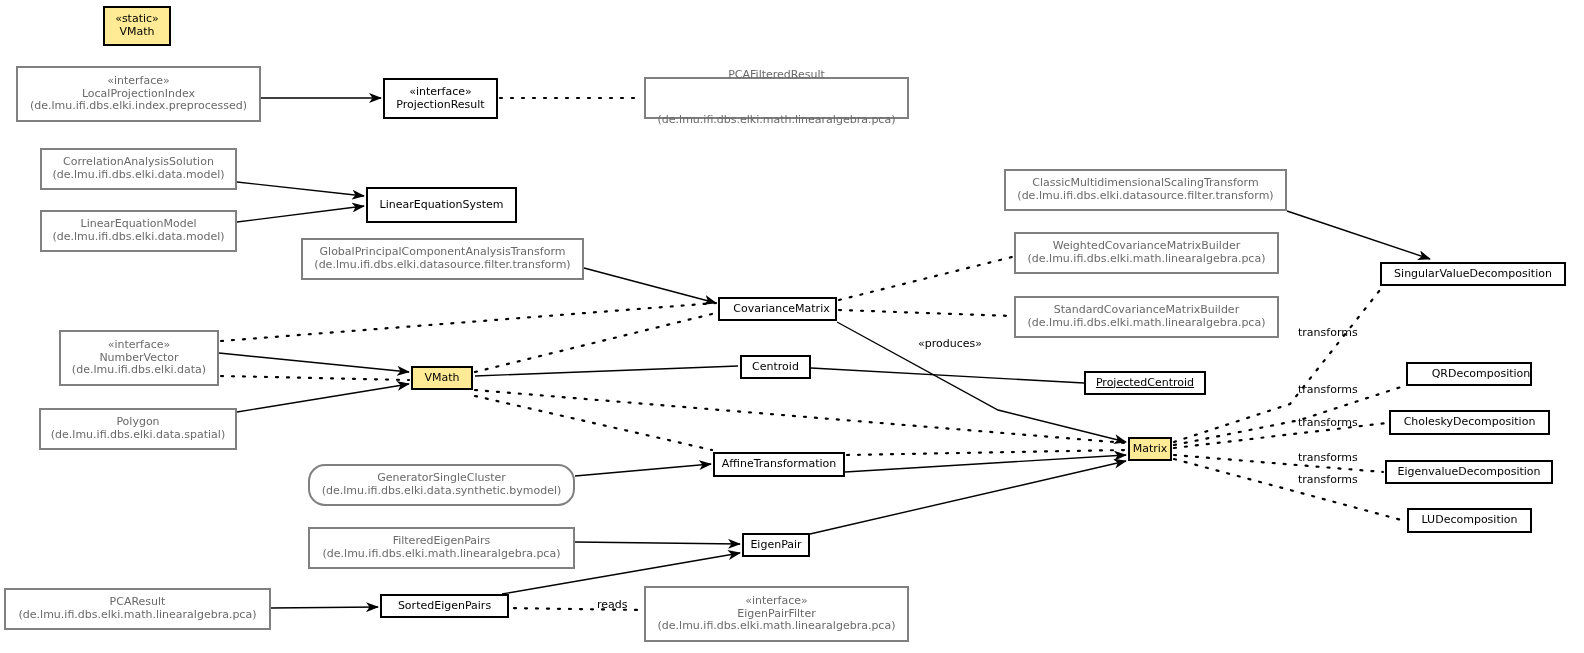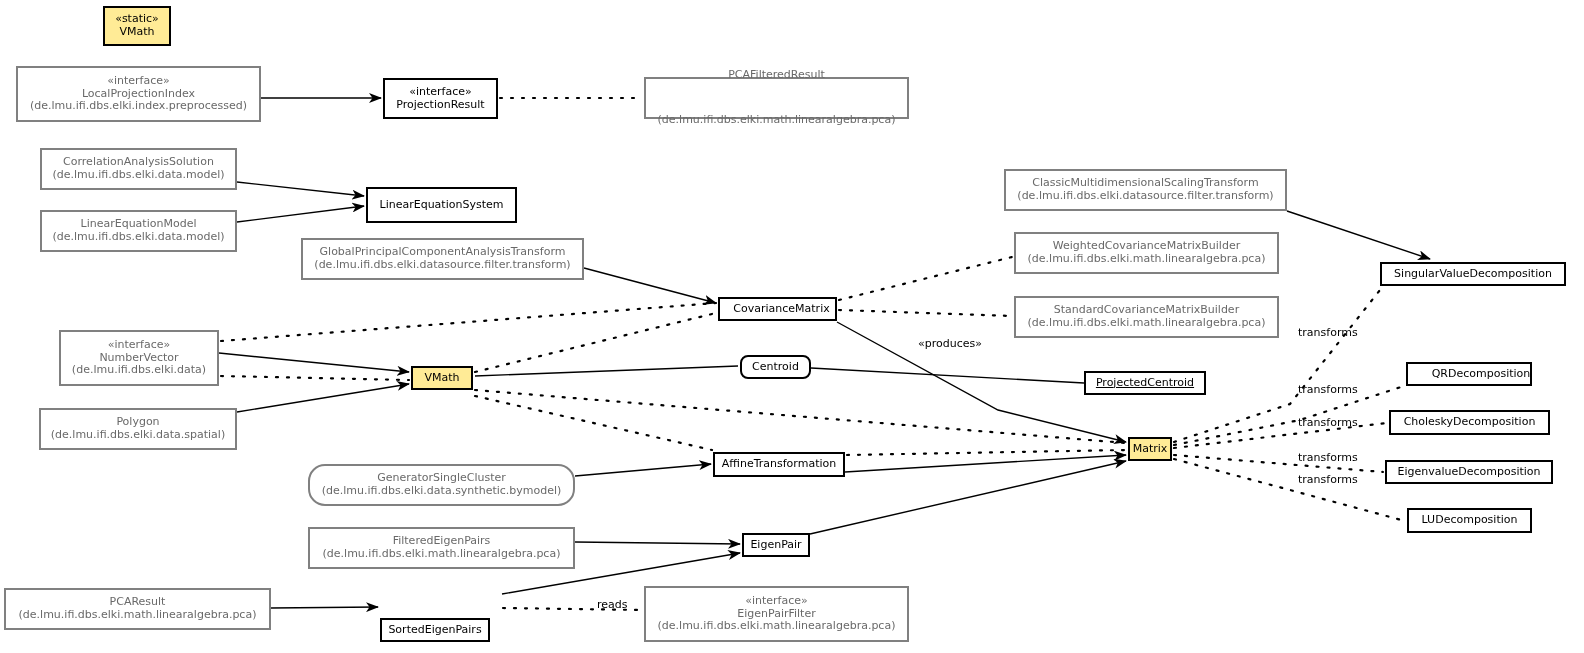--- a/index.html
+++ b/index.html
@@ -190,21 +190,21 @@
         <span class="node-name">NumberVector</span>
         <span class="node-package">(de.lmu.ifi.dbs.elki.data)</span>
       </div>
       <div class="uml-node external" style="left: 39px; top: 408px; width: 198px; height: 42px; font-size: 11px;">
         <span class="node-name">Polygon</span>
         <span class="node-package">(de.lmu.ifi.dbs.elki.data.spatial)</span>
       </div>
       <div class="uml-node highlight" style="left: 411px; top: 366px; width: 62px; height: 24px; font-size: 11px;">
         <span class="node-name">VMath</span>
       </div>
-      <div class="uml-node focus" style="left: 740px; top: 355px; width: 71px; height: 24px; font-size: 11px; border-radius: 8px;">
+      <div class="uml-node focus" style="left: 740px; top: 355px; width: 71px; height: 24px; font-size: 11px;">
         <span class="node-name">Centroid</span>
       </div>
       <div class="uml-node focus" style="left: 1084px; top: 371px; width: 122px; height: 24px; font-size: 11px; text-decoration: underline;">
         <span class="node-name">ProjectedCentroid</span>
       </div>
       <div class="uml-node highlight" style="left: 1128px; top: 437px; width: 44px; height: 24px; font-size: 11px;">
         <span class="node-name">Matrix</span>
       </div>
       <div class="uml-node focus" style="left: 713px; top: 452px; width: 132px; height: 25px; font-size: 11px;">
         <span class="node-name">AffineTransformation</span>
@@ -217,21 +217,21 @@
         <span class="node-name">FilteredEigenPairs</span>
         <span class="node-package">(de.lmu.ifi.dbs.elki.math.linearalgebra.pca)</span>
       </div>
       <div class="uml-node focus" style="left: 742px; top: 533px; width: 68px; height: 24px; font-size: 11px;">
         <span class="node-name">EigenPair</span>
       </div>
       <div class="uml-node external" style="left: 4px; top: 588px; width: 267px; height: 42px; font-size: 11px;">
         <span class="node-name">PCAResult</span>
         <span class="node-package">(de.lmu.ifi.dbs.elki.math.linearalgebra.pca)</span>
       </div>
-      <div class="uml-node focus" style="left: 380px; top: 594px; width: 110px; height: 24px; font-size: 11px; margin-top: 24px;">
+      <div class="uml-node focus" style="left: 380px; top: 594px; width: 129px; height: 24px; font-size: 11px;">
         <span class="node-name">SortedEigenPairs</span>
       </div>
       <div class="uml-node external" style="left: 644px; top: 586px; width: 265px; height: 56px; font-size: 11px;">
         <span class="node-stereotype">«interface»</span>
         <span class="node-name">EigenPairFilter</span>
         <span class="node-package">(de.lmu.ifi.dbs.elki.math.linearalgebra.pca)</span>
       </div>
       <div class="uml-node focus" style="left: 1380px; top: 262px; width: 186px; height: 24px; font-size: 11px;">
         <span class="node-name">SingularValueDecomposition</span>
       </div>

